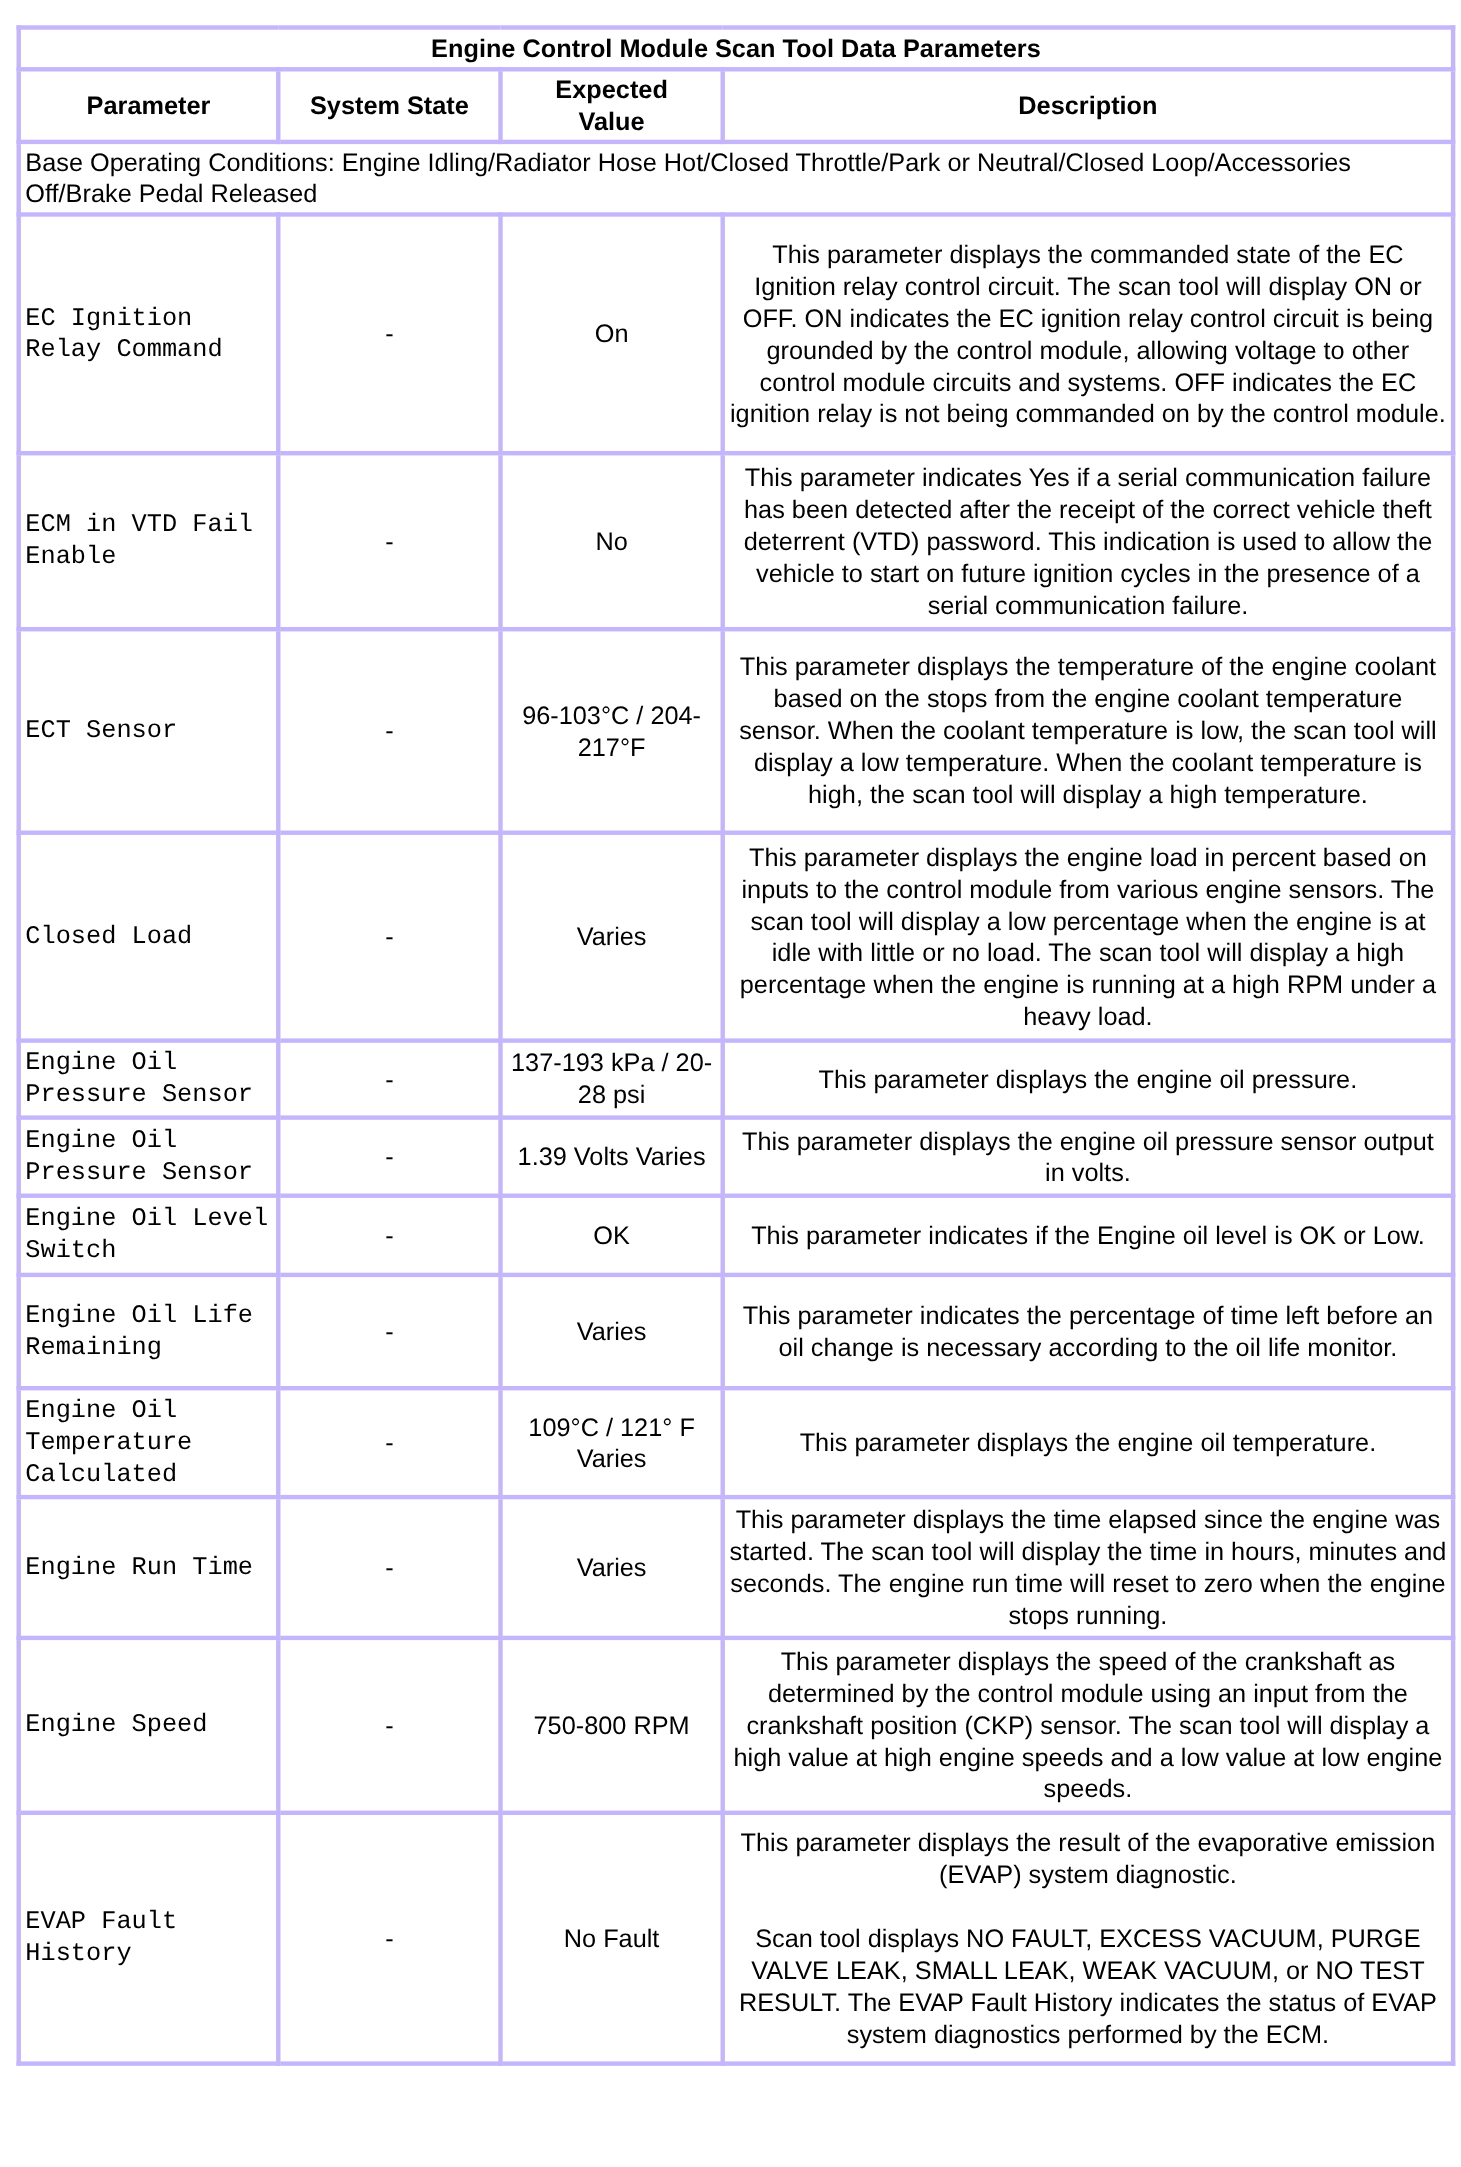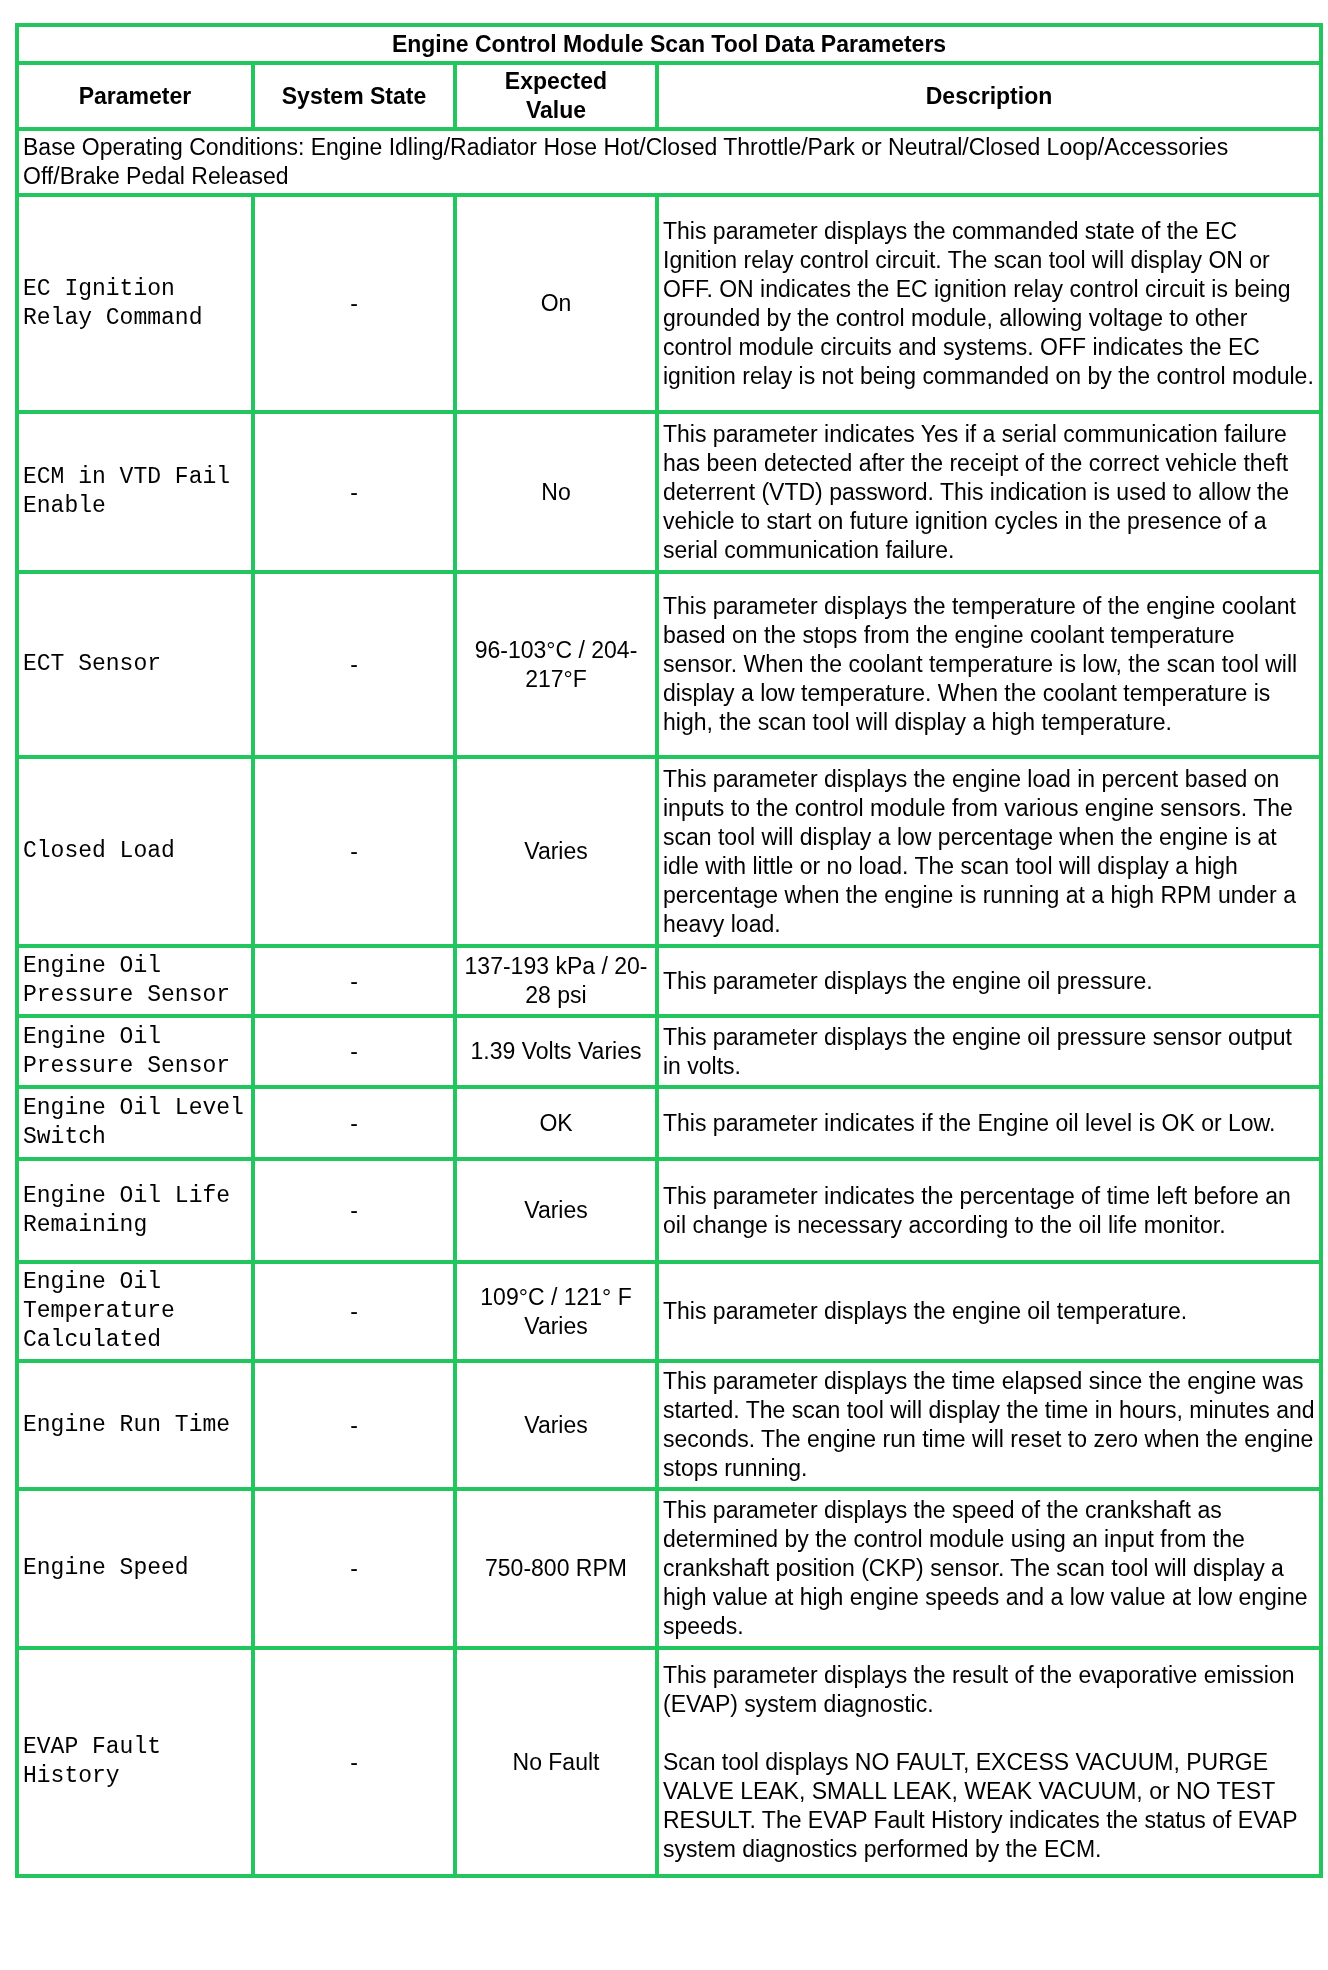--- a/index.html
+++ b/index.html
@@ -4,34 +4,34 @@
 <style>
   html, body { margin: 0; padding: 0; background: #ffffff; }
   body { width: 1328px; height: 1970px; position: relative; overflow: hidden;
          font-family: "Liberation Sans", sans-serif; color: #000; }
   table.scan {
     position: absolute; left: 15px; top: 23px;
     width: 1304px; border-collapse: collapse; table-layout: fixed;
     font-size: 23px; line-height: 29px;
   }
   table.scan td, table.scan th {
-    border: 4px solid #22c55e; padding: 0 4px; vertical-align: middle;
+    border: 4px solid #c4b5fd; padding: 0 4px; vertical-align: middle;
     overflow: hidden;
   }
   col.c1 { width: 236px; }
   col.c2 { width: 202px; }
   col.c3 { width: 202px; }
   col.c4 { width: 664px; }
   th { font-weight: bold; }
   .title-row th { height: 34px; text-align: center; font-size: 23px; border-width: 3px 4px; }
   .hdr-row th { height: 62px; text-align: center; vertical-align: bottom; padding-bottom: 2px; }
   .base-row td { font-weight: normal; text-align: left; height: 62px; padding-left: 6px; }
   td.param { text-align: left; padding-left: 6px; font-family: Liberation Mono, monospace; }
   td.state, td.expected { text-align: center; }
-  td.desc { text-align: left; padding-left: 6px; padding-right: 4px; }
+  td.desc { text-align: center; padding-left: 6px; padding-right: 4px; }
   .para-gap { height: 29px; }
 </style>
 </head>
 <body>
 
 <table class="scan">
   <colgroup>
       <col class="c1">
       <col class="c2">
       <col class="c3">

